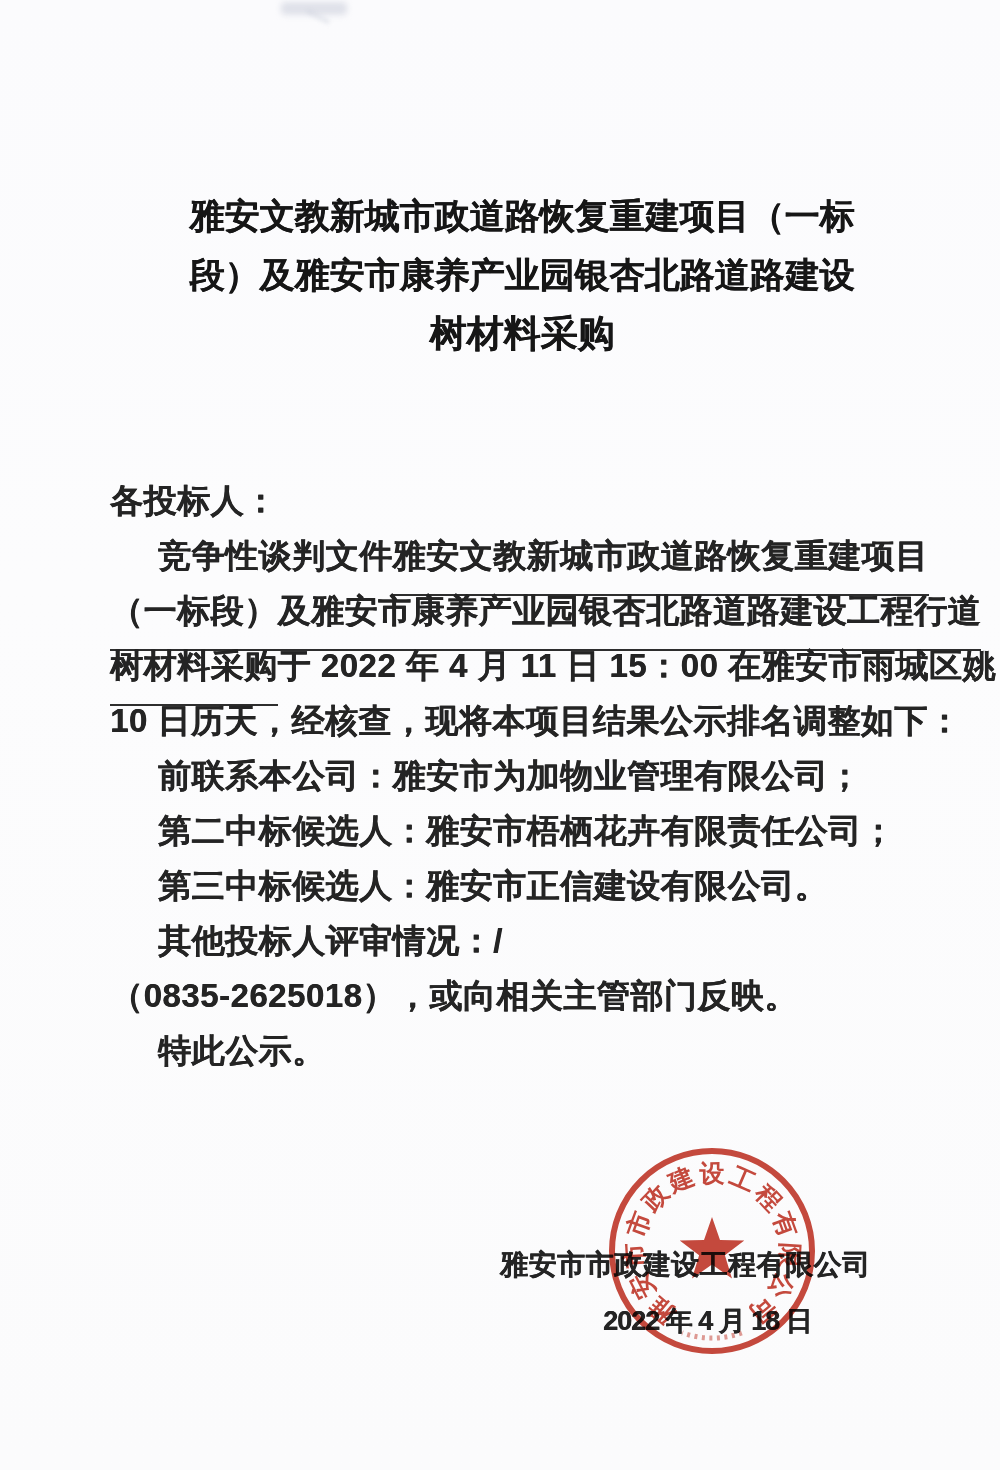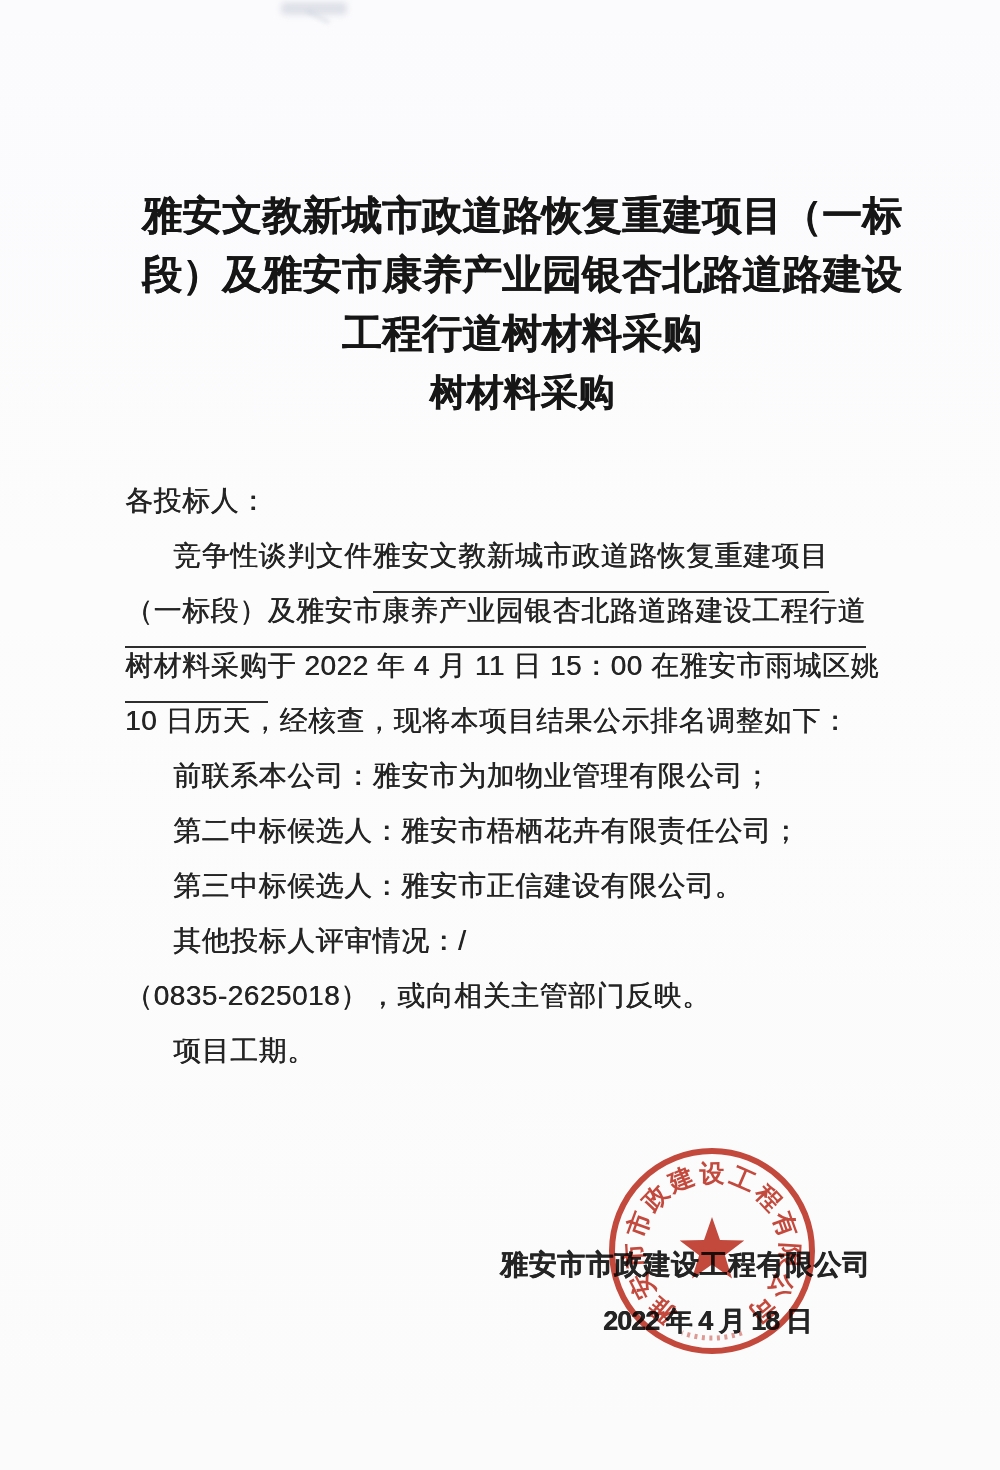--- a/index.html
+++ b/index.html
@@ -24,29 +24,29 @@
     background: #cfd3de; opacity: .45; filter: blur(2px);
     transform: rotate(28deg); border-radius: 3px;
   }
   
   .title-block {
     position: absolute; left: 44px; top: 186px; width: 956px;
     text-align: center; color: #161616;
     font-weight: 900;
   }
   .title-line {
-    font-size: 40px; line-height: 59px; letter-spacing: 0px;
+    font-size: 35px; line-height: 59px; letter-spacing: 0px;
     text-shadow: 0.6px 0 0 #161616;
     white-space: nowrap;
   }
   .title-line.small { font-size: 37px; }
   
   .body-block {
-    position: absolute; left: 125px; top: 473px; width: 770px;
-    color: #242424; font-weight: 400; font-size: 28px;
+    position: absolute; left: 110px; top: 473px; width: 770px;
+    color: #242424; font-weight: 700; font-size: 33px;
   }
   .body-line {
     height: 55px; line-height: 55px; white-space: nowrap;
     letter-spacing: 0.5px;
     text-shadow: 0.4px 0 0 #242424;
   }
   .body-line.indent { padding-left: 48px; }
   .seg.u {
     border-bottom: 2px solid #2e2e2e;
     padding-bottom: 20px;
@@ -79,36 +79,35 @@
 <body>
 
 <div class="page">
 
   <div class="smudge"></div>
   <div class="smudge2"></div>
 
   <div class="title-block">
     <div class="title-line">雅安文教新城市政道路恢复重建项目（一标</div>
     <div class="title-line">段）及雅安市康养产业园银杏北路道路建设</div>
-    <div class="title-line">工程行道树材料采购</div>
     <div class="title-line small">树材料采购</div>
   </div>
 
   <div class="body-block">
       <div class="body-line"><span class="seg">各投标人：</span></div>
       <div class="body-line indent"><span class="seg">竞争性谈判文件</span><span class="seg u">雅安文教新城市政道路恢复重建项目</span></div>
       <div class="body-line"><span class="seg u">（一标段）及雅安市康养产业园银杏北路道路建设工程行道</span></div>
       <div class="body-line"><span class="seg u">树材料采购</span><span class="seg">于 2022 年 4 月 11 日 15：00 在雅安市雨城区姚</span></div>
       <div class="body-line"><span class="seg">10 日历天，经核查，现将本项目结果公示排名调整如下：</span></div>
       <div class="body-line indent"><span class="seg">前联系本公司：雅安市为加物业管理有限公司；</span></div>
       <div class="body-line indent"><span class="seg">第二中标候选人：雅安市梧栖花卉有限责任公司；</span></div>
       <div class="body-line indent"><span class="seg">第三中标候选人：雅安市正信建设有限公司。</span></div>
       <div class="body-line indent"><span class="seg">其他投标人评审情况：/</span></div>
       <div class="body-line"><span class="seg">（0835-2625018），或向相关主管部门反映。</span></div>
-      <div class="body-line indent"><span class="seg">项目工期。</span></div>
+      <div class="body-line indent"><span class="seg">特此公示。</span></div>
     </div>
 
   <div class="sig-company">雅安市市政建设工程有限公司</div>
   <div class="sig-date">2022 年 4 月 18 日</div>
 
   <svg class="seal" viewBox="0 0 250 250">
     <circle cx="125" cy="125" r="100" fill="none" stroke-width="6" stroke="#c23a2c"></circle>
     <polygon points="125,91 133,114 157.3,114.5 137.9,129.2 145,152.5 125,138.6 105,152.5 112.1,129.2 92.7,114.5 117,114" fill="#c23a2c">
     </polygon>
     <path d="M154.8,206.8 A87,87 0 0 1 95.2,206.8" fill="none" stroke-width="5" stroke-dasharray="3 4.5" opacity="0.55" stroke="#c23a2c"></path>

